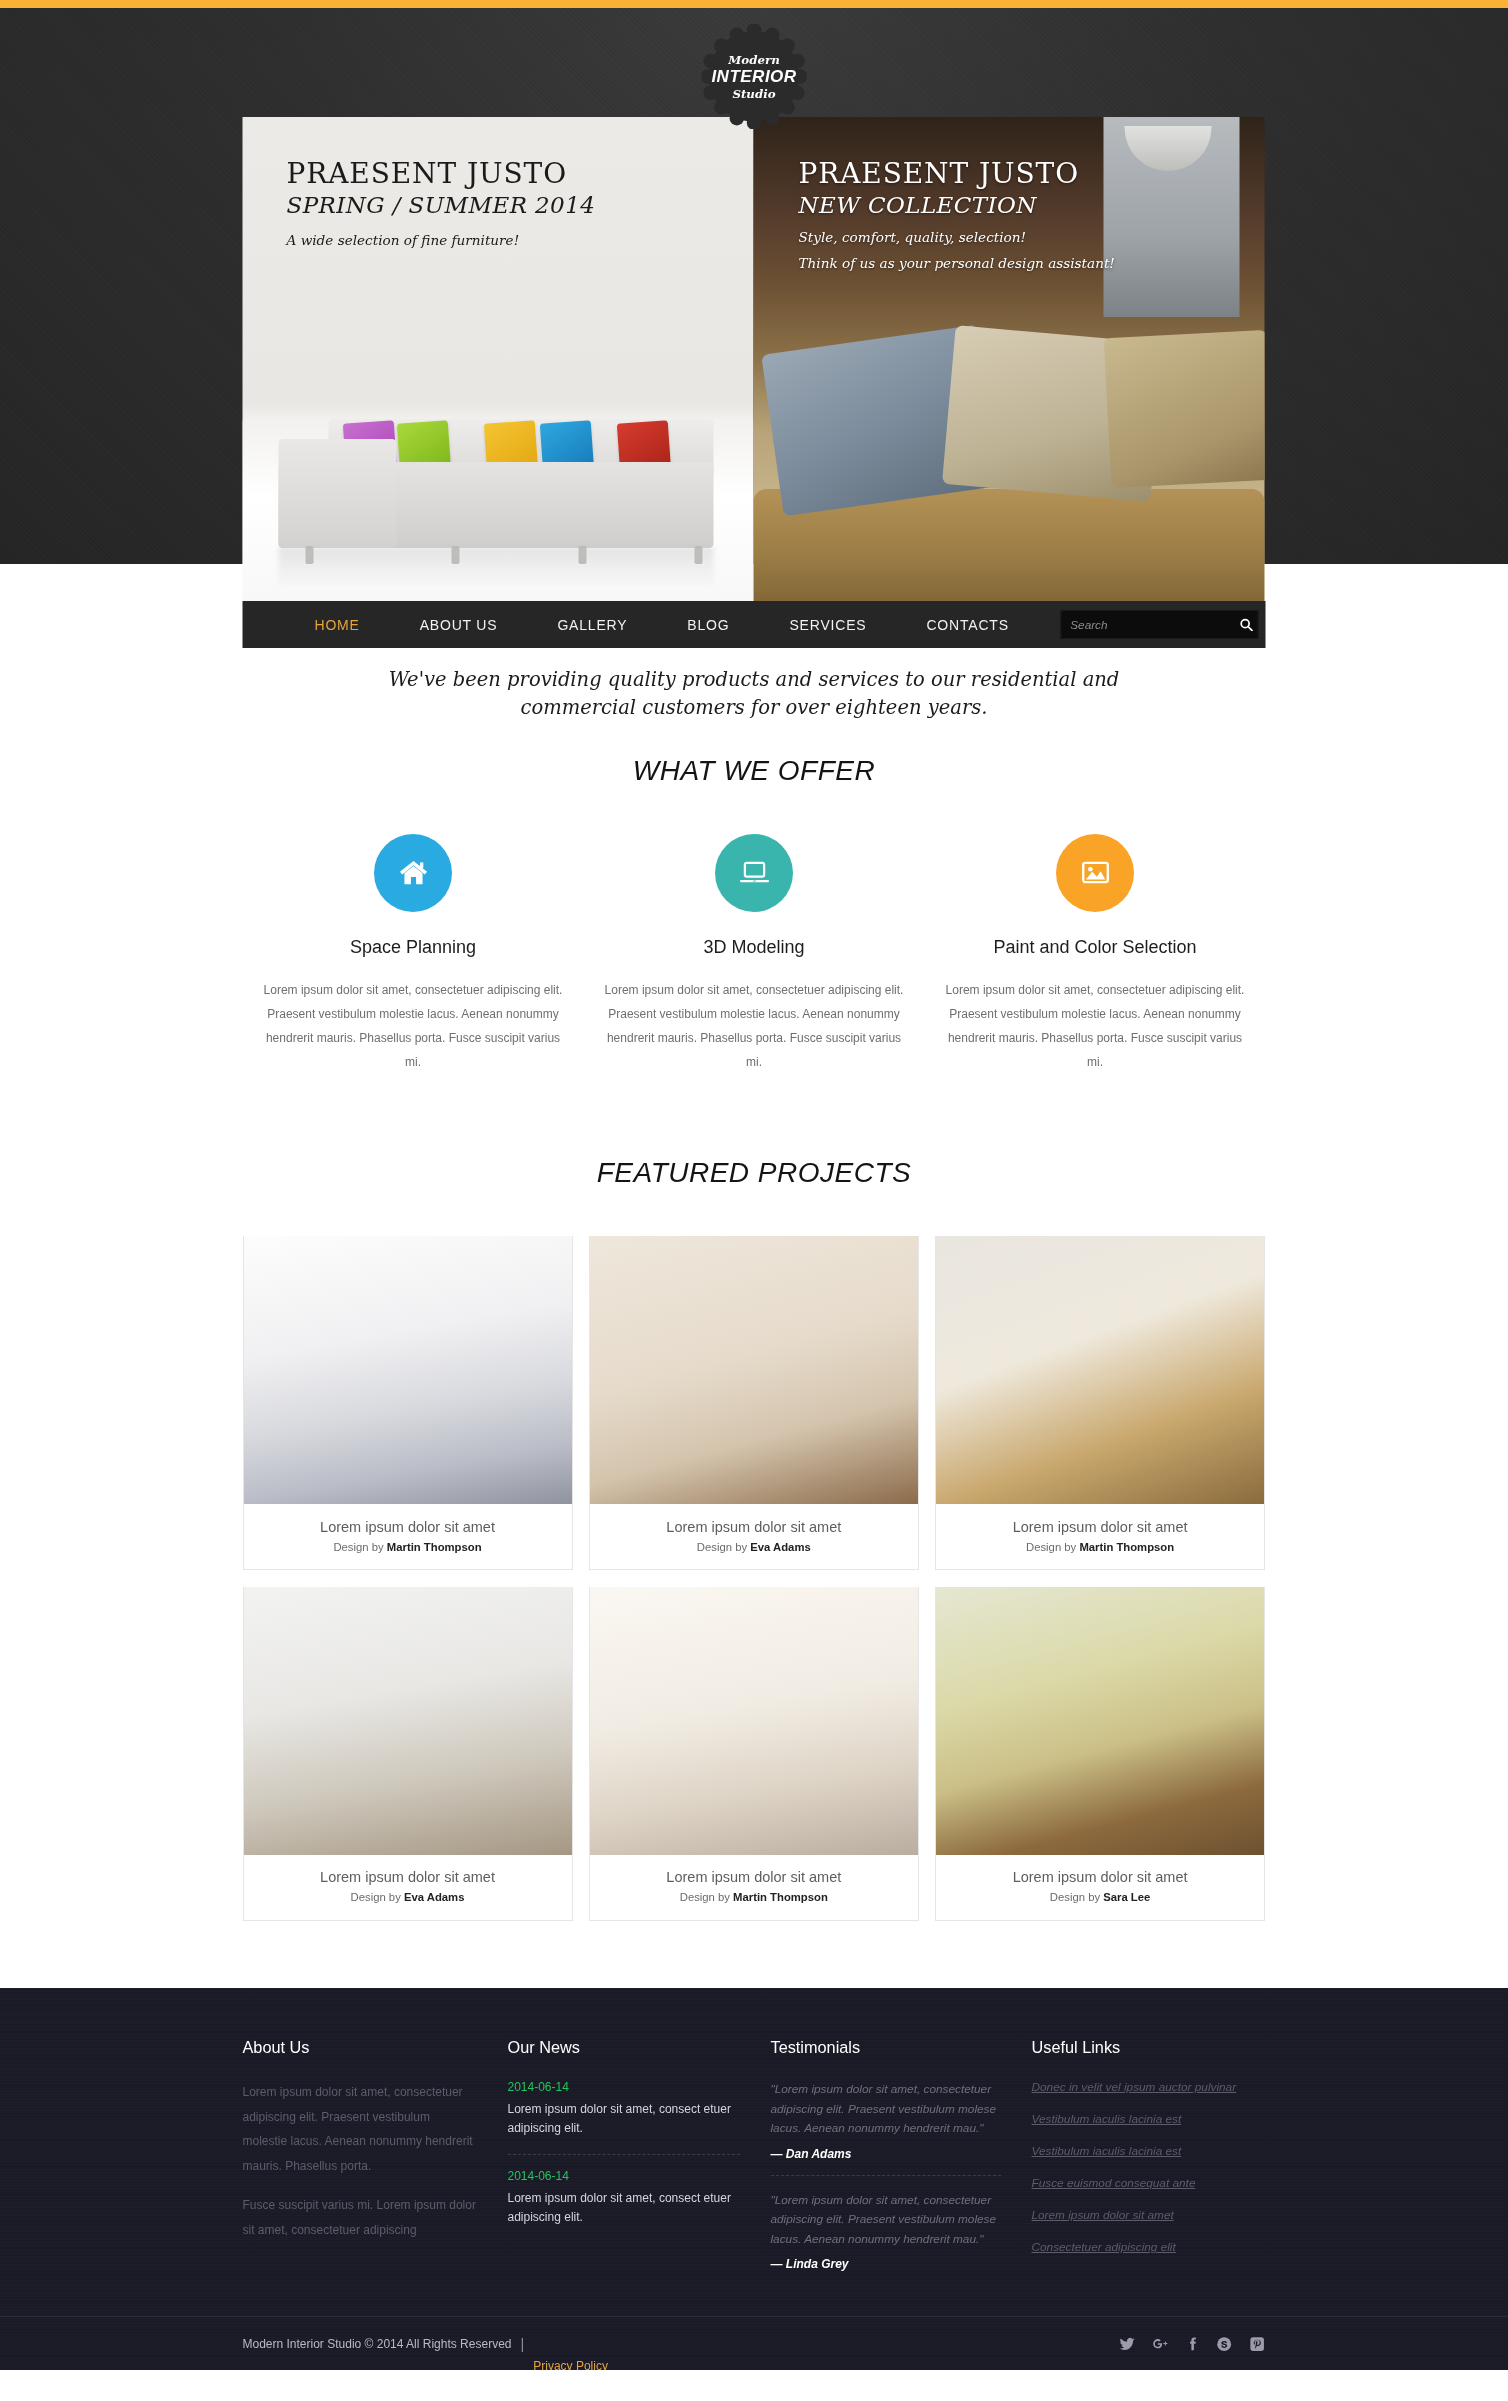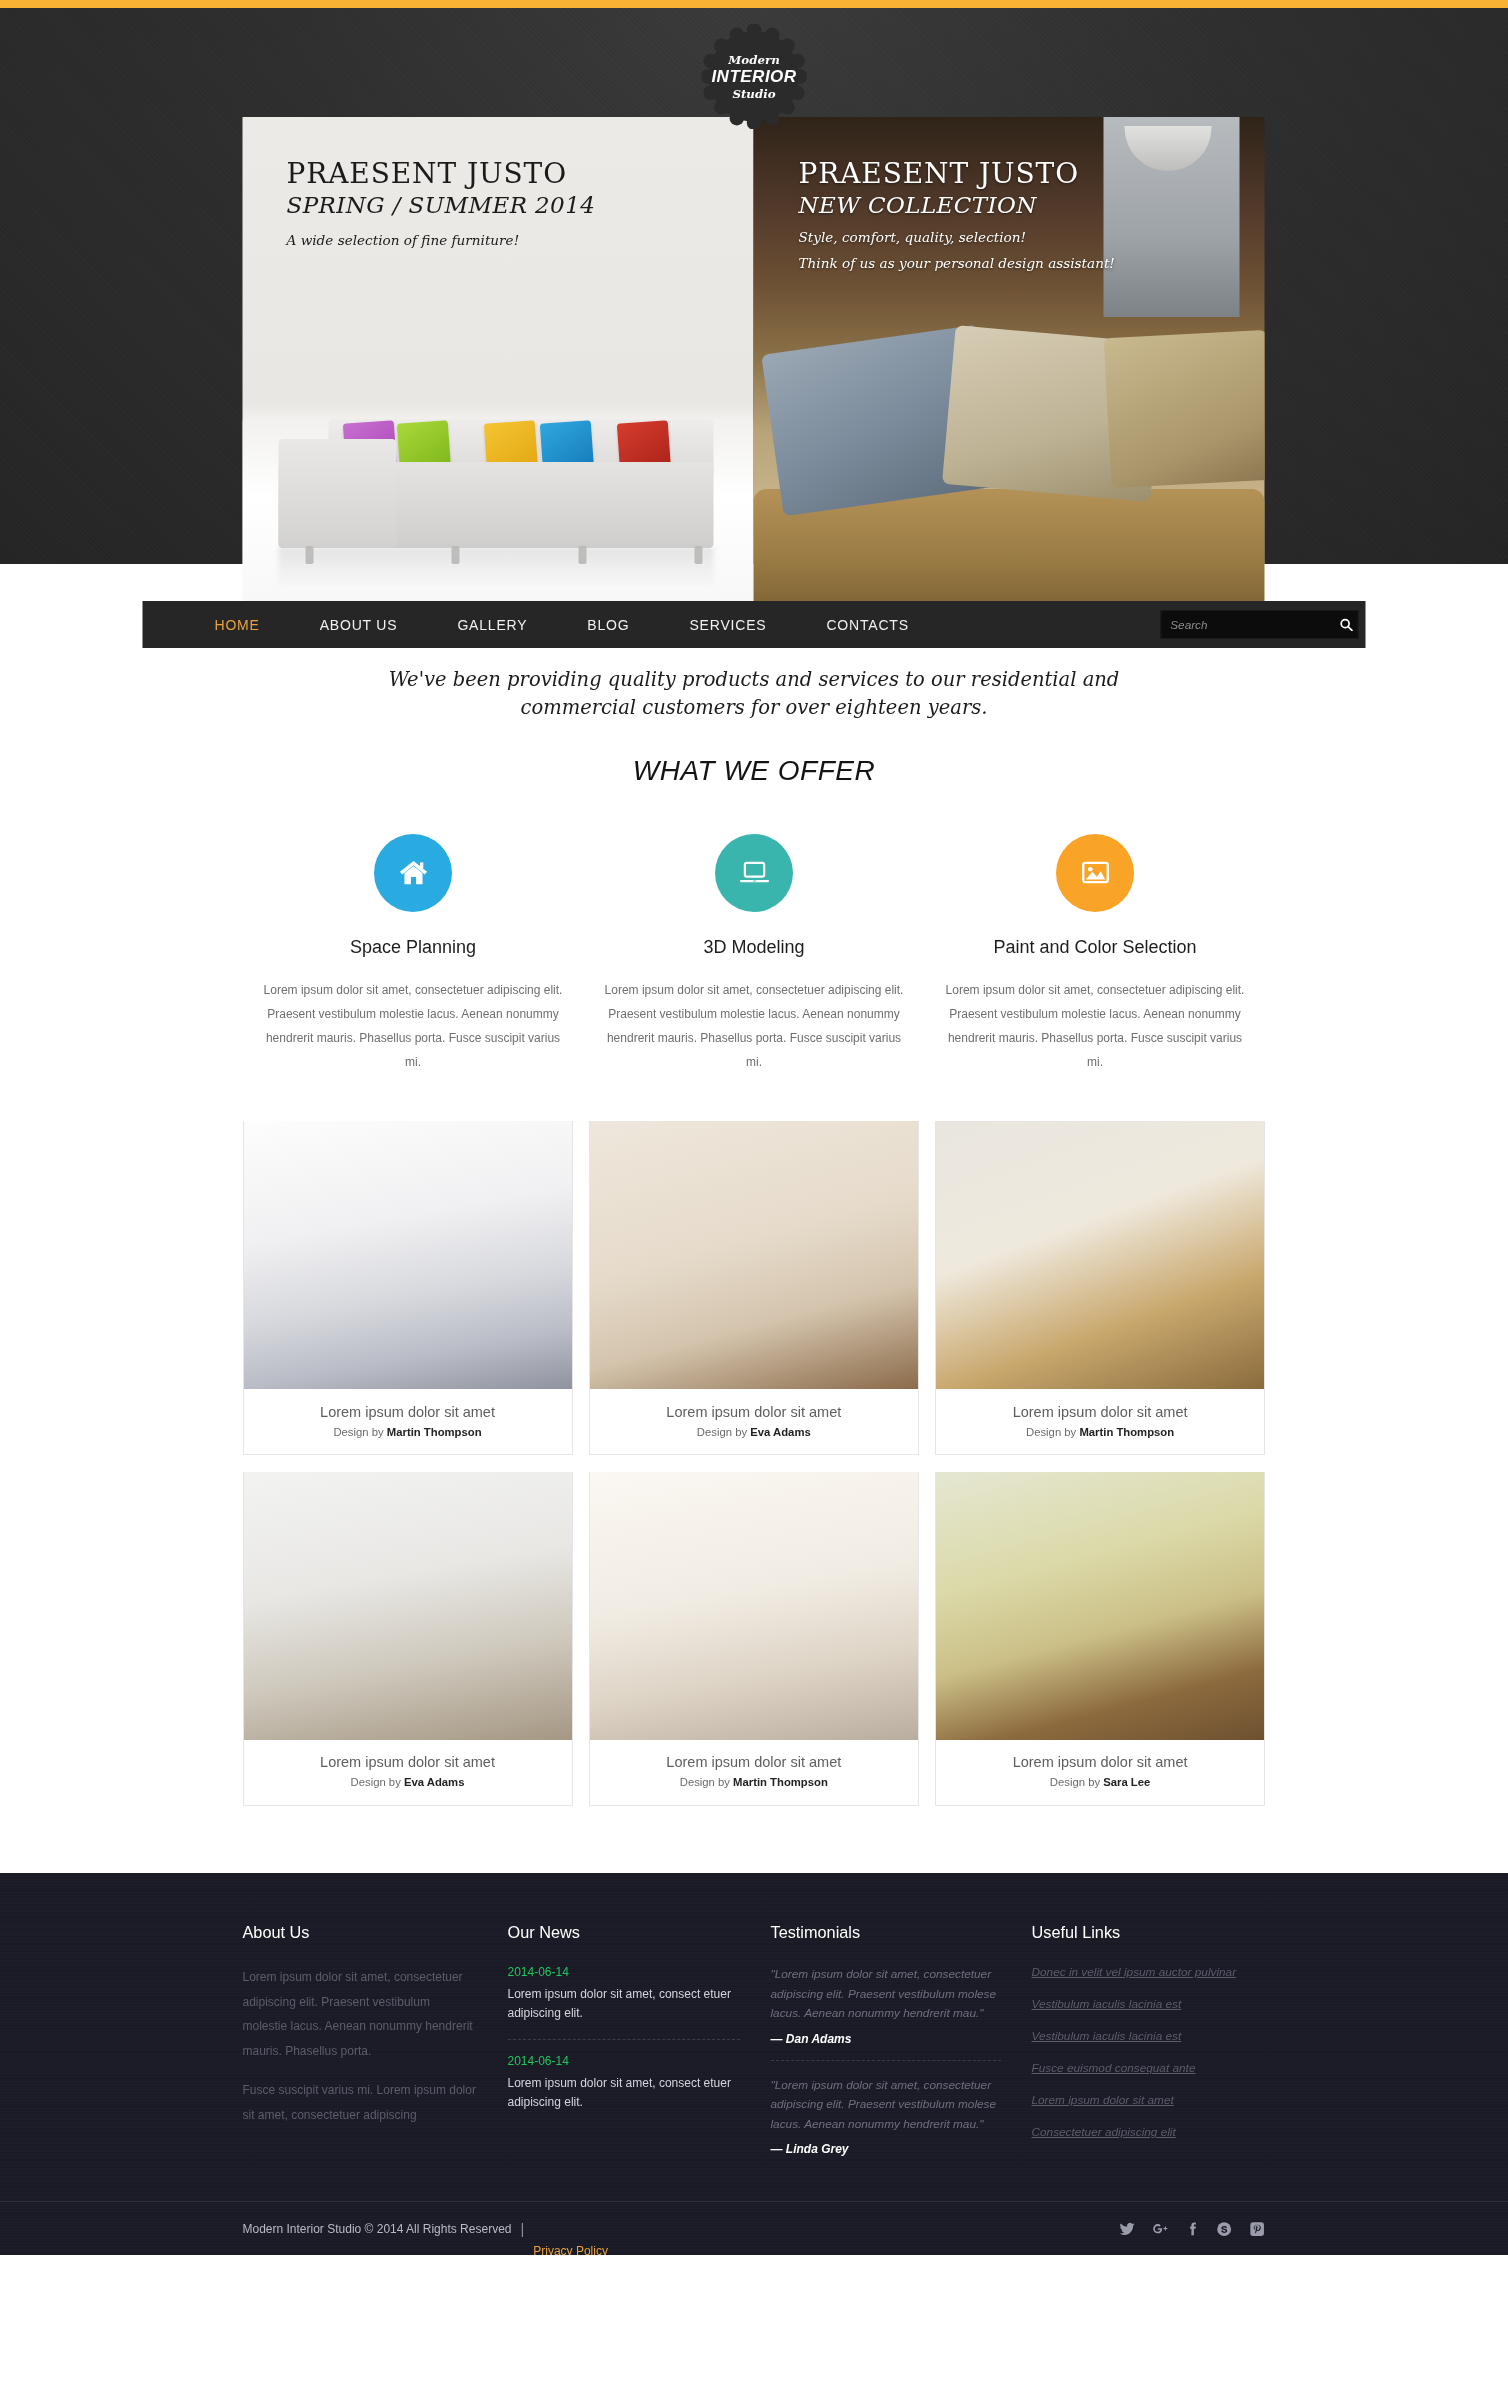--- a/index.html
+++ b/index.html
@@ -101,21 +101,21 @@
   .st-h1 { font-family: "DejaVu Serif", serif; font-size: 28px; letter-spacing: 0.9px; line-height: 1.1; }
   .st-h2 { font-family: "DejaVu Serif", serif; font-size: 23px; font-style: italic; letter-spacing: 0.4px; margin-top: 1.8px; }
   .st-p  { font-family: "DejaVu Serif", serif; font-size: 13.6px; font-style: italic; margin-top: 12.7px; line-height: 1.5; }
   .slide-right .st-p { margin-top: 9px; }
 
   
   .navbar {
     position: absolute;
     left: 50%; transform: translateX(-50%);
     top: 593px;
-    width: 1223px; height: 47px;
+    width: 1023px; height: 47px;
     background: #262626;
     display: flex; align-items: center;
     z-index: 15;
     gap: 16px;
   }
   .nav-list { display: flex; align-items: center; padding-left: 42px; }
   .nav-item {
     font-size: 14px; letter-spacing: 0.8px; color: #f2f2f2;
     padding: 0 30px; cursor: pointer; text-decoration: none;
     font-family: "Liberation Sans", sans-serif;
@@ -370,20 +370,21 @@
           <circle cx="8" cy="9.5" r="1.8" fill="#fff"></circle>
           <path d="M4.5 17.5 L9.5 11.5 L13 15.2 L16 11 L19.5 17.5 Z" fill="#fff"></path>
         </svg>
       </div>
       <div class="offer-title">Paint and Color Selection</div>
       <div class="offer-text">Lorem ipsum dolor sit amet, consectetuer adipiscing elit. Praesent vestibulum molestie lacus. Aenean nonummy hendrerit mauris. Phasellus porta. Fusce suscipit varius mi.</div>
     </div>
 
   </div>
 
+  <div class="section-title" style="margin-top:83px;">FEATURED PROJECTS</div>
 
   <div class="grid">
 
     <div class="card">
       <div class="thumb t1"></div>
       <div class="card-body">
         <div class="card-title">Lorem ipsum dolor sit amet</div>
         <div class="card-sub"><span>Design by </span><b>Martin Thompson</b></div>
       </div>
     </div>

